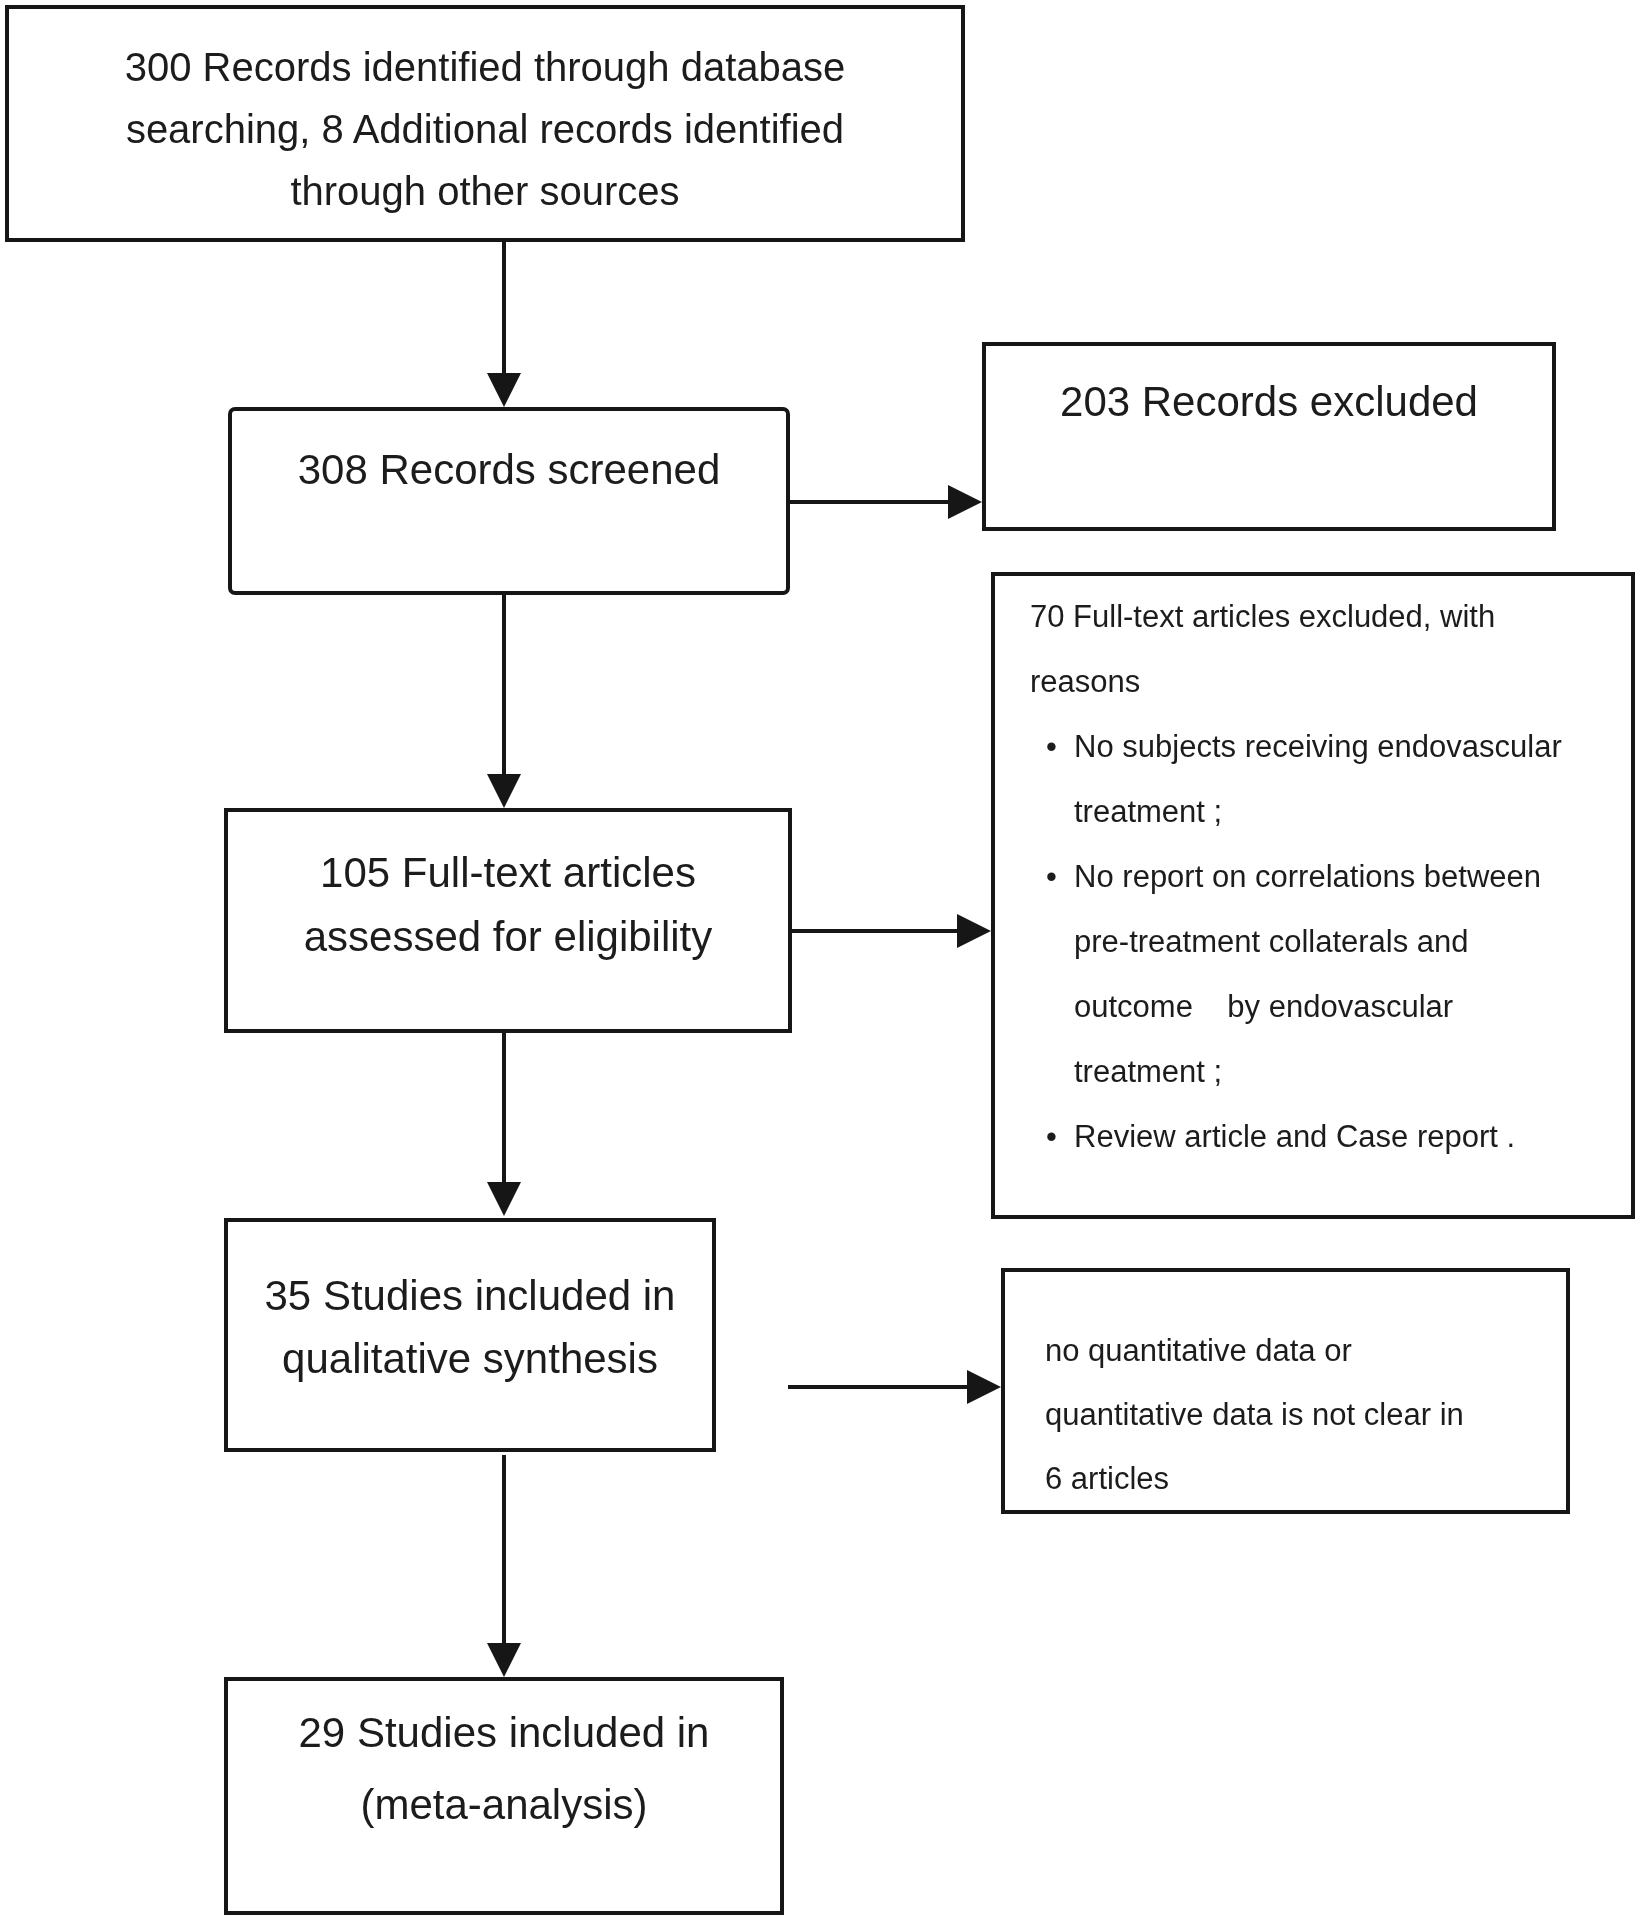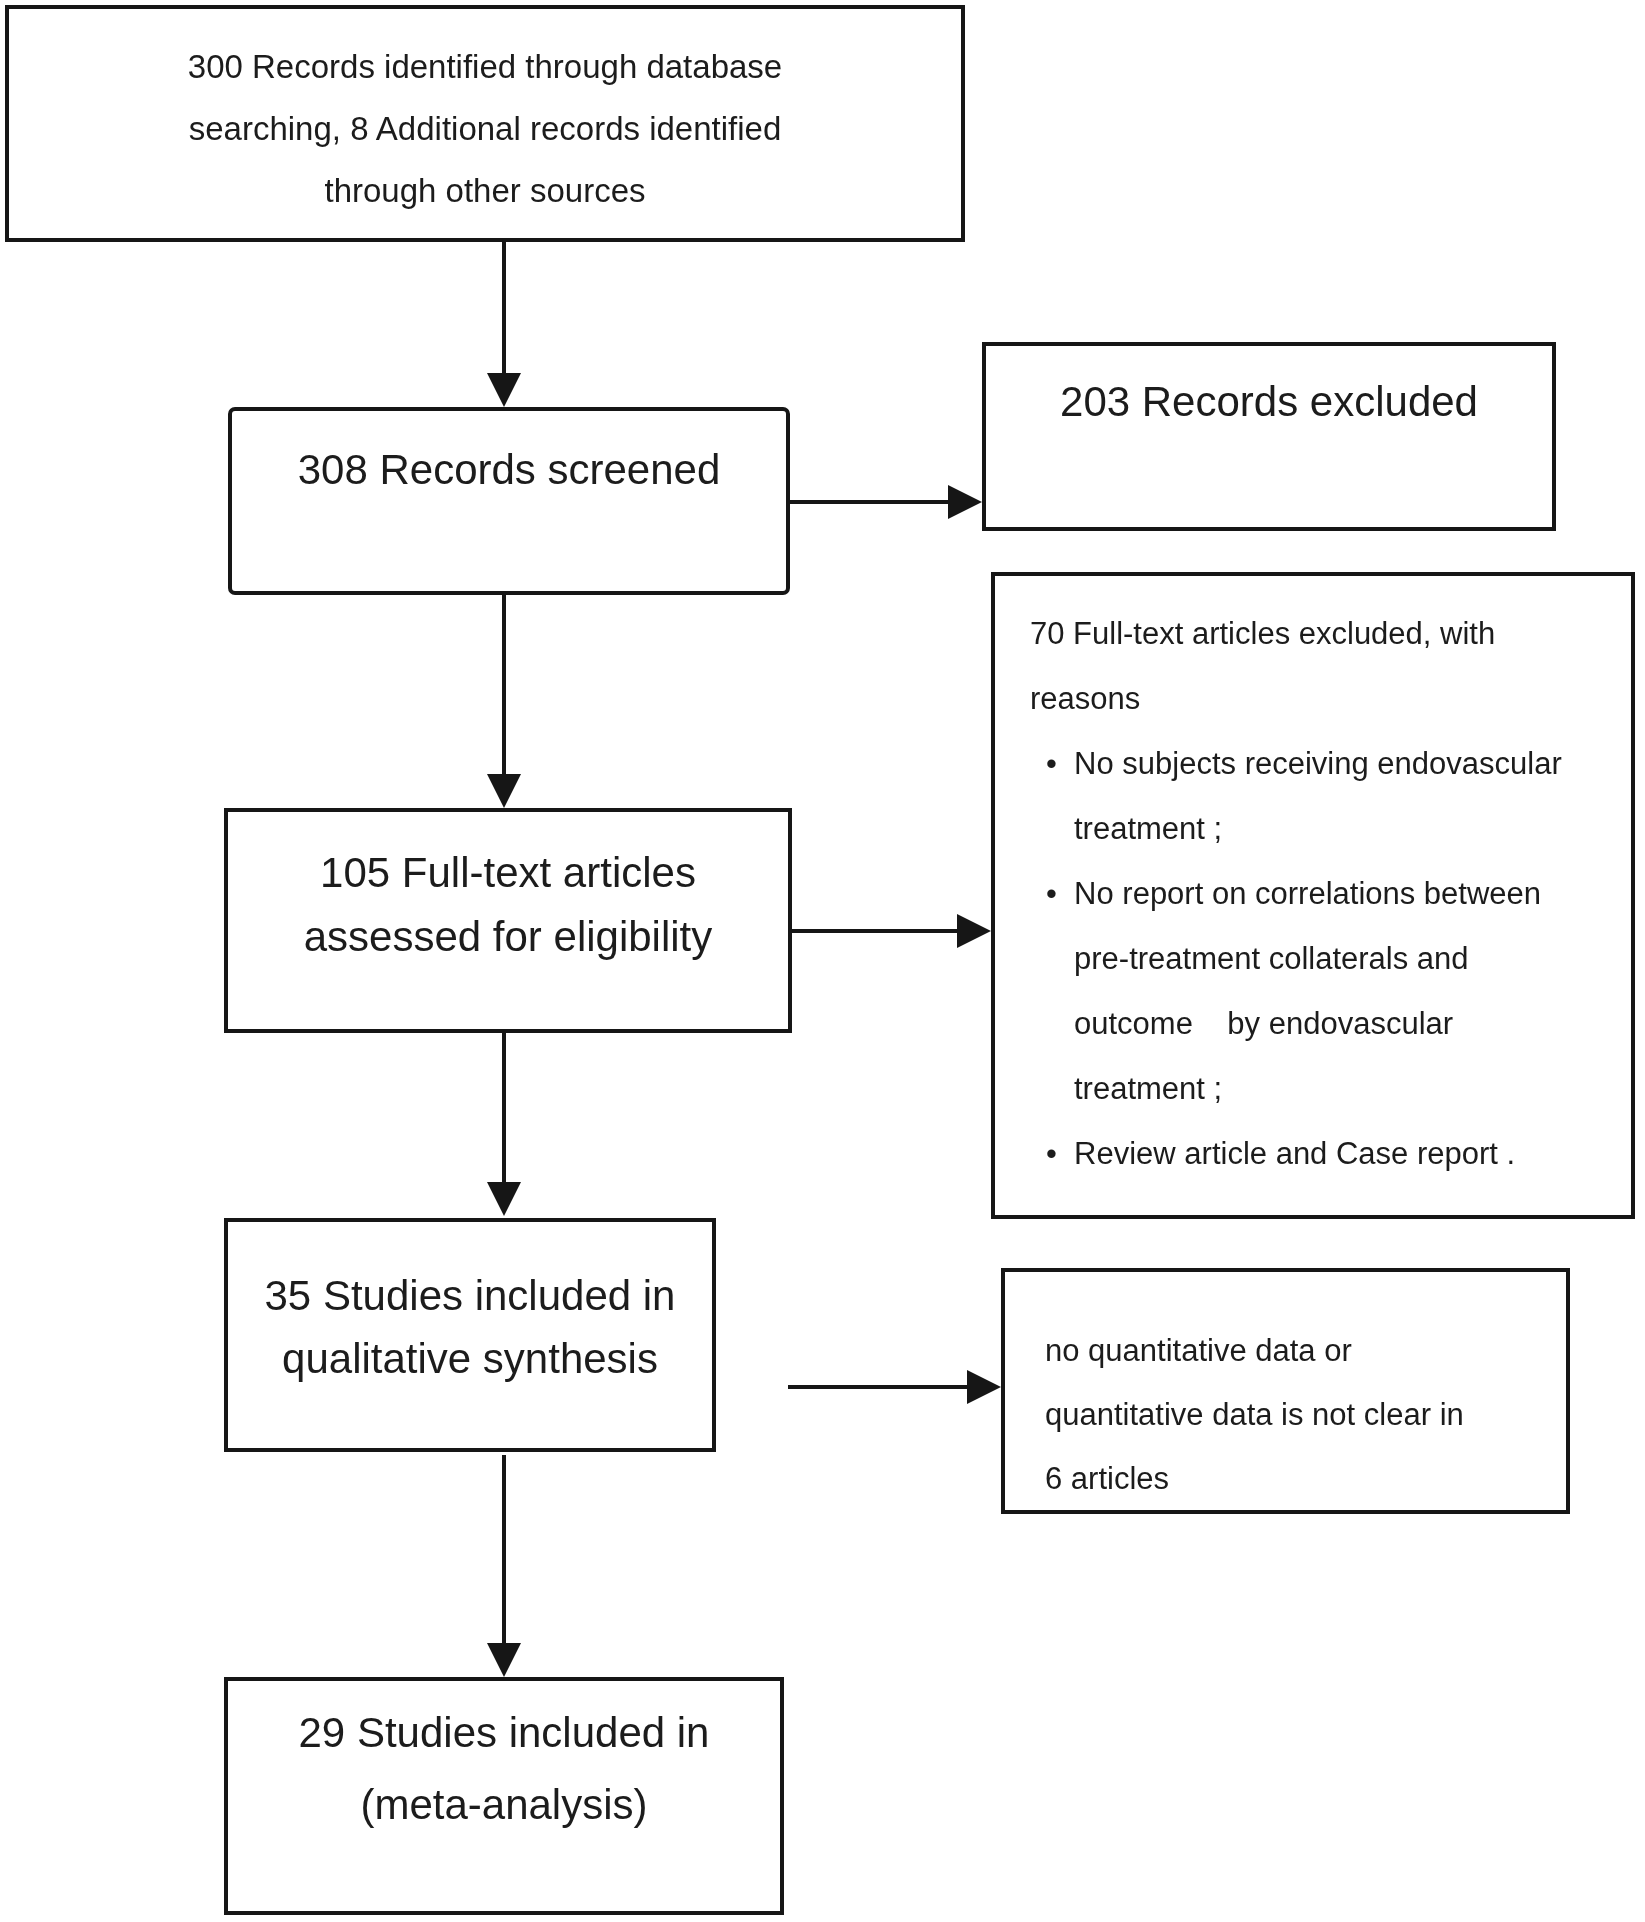--- a/index.html
+++ b/index.html
@@ -26,24 +26,24 @@
     border-right:17px solid transparent;
     border-top:34px solid #161616;
   }
   .head-right{
     position:absolute;width:0;height:0;
     border-top:17px solid transparent;
     border-bottom:17px solid transparent;
     border-left:34px solid #161616;
   }
   
-  .box-identification{left:5px;top:5px;width:960px;height:237px;padding-top:27px;font-size:33px;line-height:62px;}
+  .box-identification{left:5px;top:5px;width:960px;height:237px;padding-top:27px;font-size:40px;line-height:62px;}
   .box-screening{left:228px;top:407px;width:562px;height:188px;padding-top:29px;font-size:42px;line-height:60px;border-radius:7px;}
   .box-records-excluded{left:982px;top:342px;width:574px;height:189px;padding-top:26px;font-size:42px;line-height:60px;}
-  .box-fulltext-excluded{left:991px;top:572px;width:644px;height:647px;padding:25px 18px 0 35px;font-size:31px;line-height:65px;}
+  .box-fulltext-excluded{left:991px;top:572px;width:644px;height:647px;padding:8px 18px 0 35px;font-size:31px;line-height:65px;}
   .box-eligibility{left:224px;top:808px;width:568px;height:225px;padding-top:29px;font-size:42px;line-height:64px;}
   .box-qualitative{left:224px;top:1218px;width:492px;height:234px;padding-top:42px;font-size:42px;line-height:63px;}
   .box-quant-excluded{left:1001px;top:1268px;width:569px;height:246px;padding:47px 14px 0 40px;font-size:31px;line-height:64px;}
   .box-meta{left:224px;top:1677px;width:560px;height:238px;padding-top:16px;font-size:42px;line-height:72px;}
   .indent-bullet{padding-left:16px;}
   .indent-cont{padding-left:44px;}
 </style>
 </head>
 <body>
 

